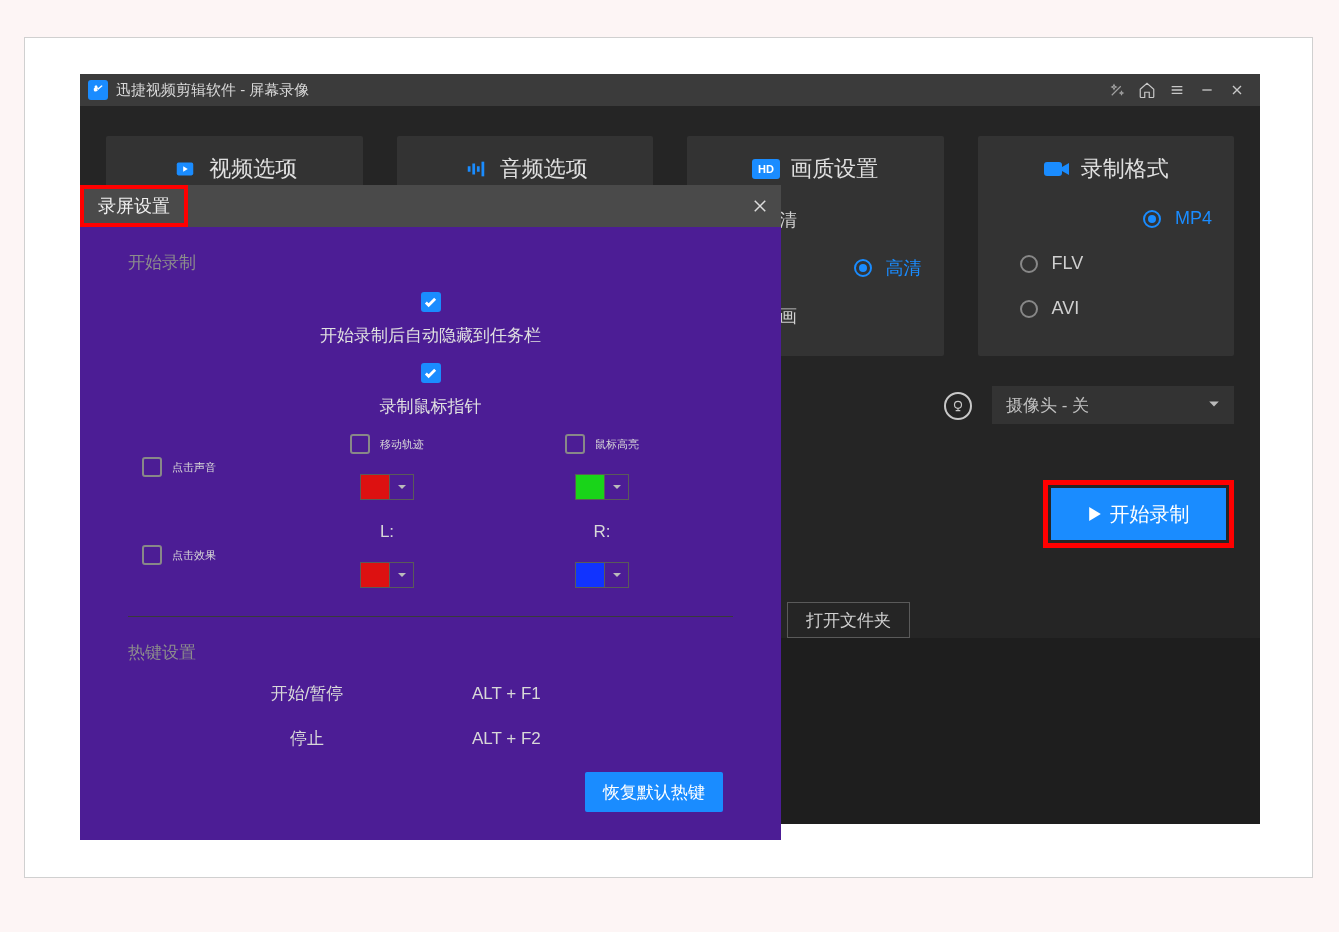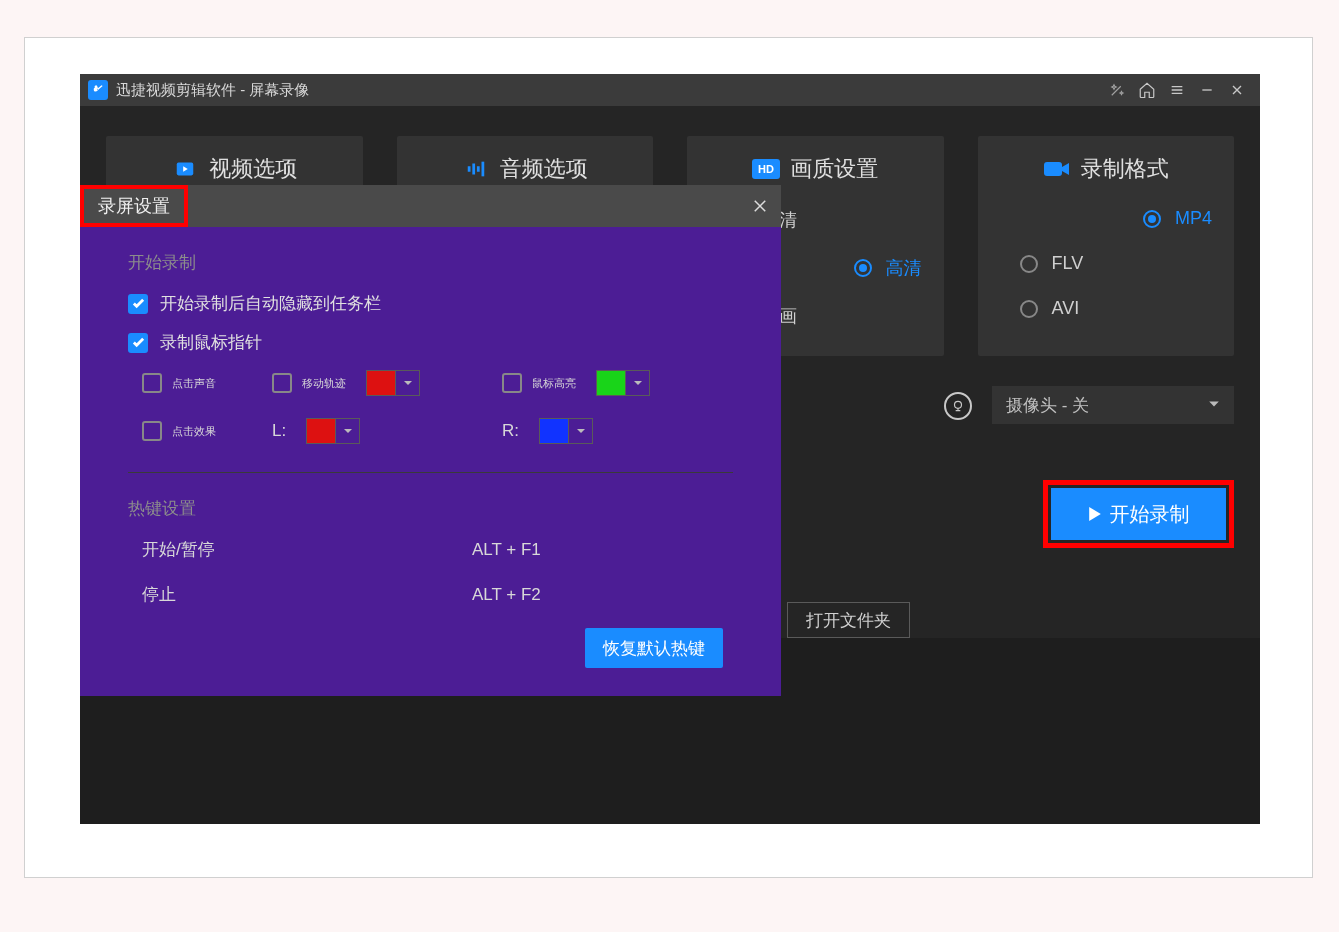--- a/index.html
+++ b/index.html
@@ -51,38 +51,38 @@
 
 
 .modal { position:absolute; left:0; top:111px; width:701px; background:#4c1d95; }
 .modal-head { height:42px; background:#4a4a4a; display:flex; align-items:center; }
 .highlight-box { border:4px solid #ff0000; height:42px; display:flex; align-items:center; padding:0 14px; background:#4a4a4a; }
 .modal-title { color:#f0f0f0; font-size:18px; }
 .modal-close { margin-left:auto; width:42px; height:42px; display:flex; align-items:center; justify-content:center; color:#ddd; cursor:pointer; }
 .modal-close svg { width:18px; height:18px; stroke:#ddd; stroke-width:2; }
 .modal-body { padding:24px 48px 28px 48px; }
 .sect-title { color:#8c8c8c; font-size:17px; margin-bottom:18px; }
-.chkline { display:flex; align-items:center; gap:12px; color:#e0e0e0; font-size:17px; margin-bottom:16px; }
+.chkline { display:flex; align-items:center; gap:12px; color:#e0e0e0; font-size:17px; margin-bottom:16px;flex-direction:column; }
 .chk { width:20px; height:20px; background:#1a8cff; border-radius:3px; display:flex; align-items:center; justify-content:center; }
 .chk.off { background:none; border:2px solid #888; }
 .chk svg { width:13px; height:13px; stroke:#fff; stroke-width:3; fill:none; }
 .sub-grid { display:grid; grid-template-columns: 130px 230px 200px; row-gap:22px; align-items:center; padding-left:14px; margin-top:12px; }
 .sub-chk { display:flex; align-items:center; gap:10px; color:#d8d8d8; font-size:11px; }
-.colwrap { display:flex; align-items:center; gap:20px; color:#d8d8d8; font-size:17px; }
+.colwrap { display:flex; align-items:center; gap:20px; color:#d8d8d8; font-size:17px;flex-direction:column; }
 .colorbtn { display:flex; border:1px solid #5a5a5a; }
 .swatch { width:28px; height:24px; }
 .swdrop { width:24px; height:24px; display:flex; align-items:center; justify-content:center; border-left:1px solid #5a5a5a; }
 .swdrop svg{ width:10px; height:10px; fill:#bbb;}
 .sw-red{ background:#dd1111; }
 .sw-green{ background:#19d419; }
 .sw-blue{ background:#1133ff; }
 .divider { height:1px; background:#3a3a3a; margin:28px 0 24px 0; }
 .hotkeys { }
 .hk-row { display:flex; align-items:center; color:#d8d8d8; font-size:17px; padding-left:14px; margin-bottom:22px; }
-.hk-lbl { width:330px; }
+.hk-lbl { width:330px;text-align:center; }
 .hk-val { }
 .restore-row { display:flex; justify-content:flex-end; padding-right:10px; }
 .restore-btn { height:40px; padding:0 18px; background:#1a8cff; color:#fff; font-size:17px; display:flex; align-items:center; cursor:pointer; border-radius:2px;margin-left:28px;}
 .arrow svg{ width:12px; height:12px; fill:#bbb;}
 </style>
 </head>
 <body>
 
 <div class="frame-outer">
   <div class="frame-inner">

